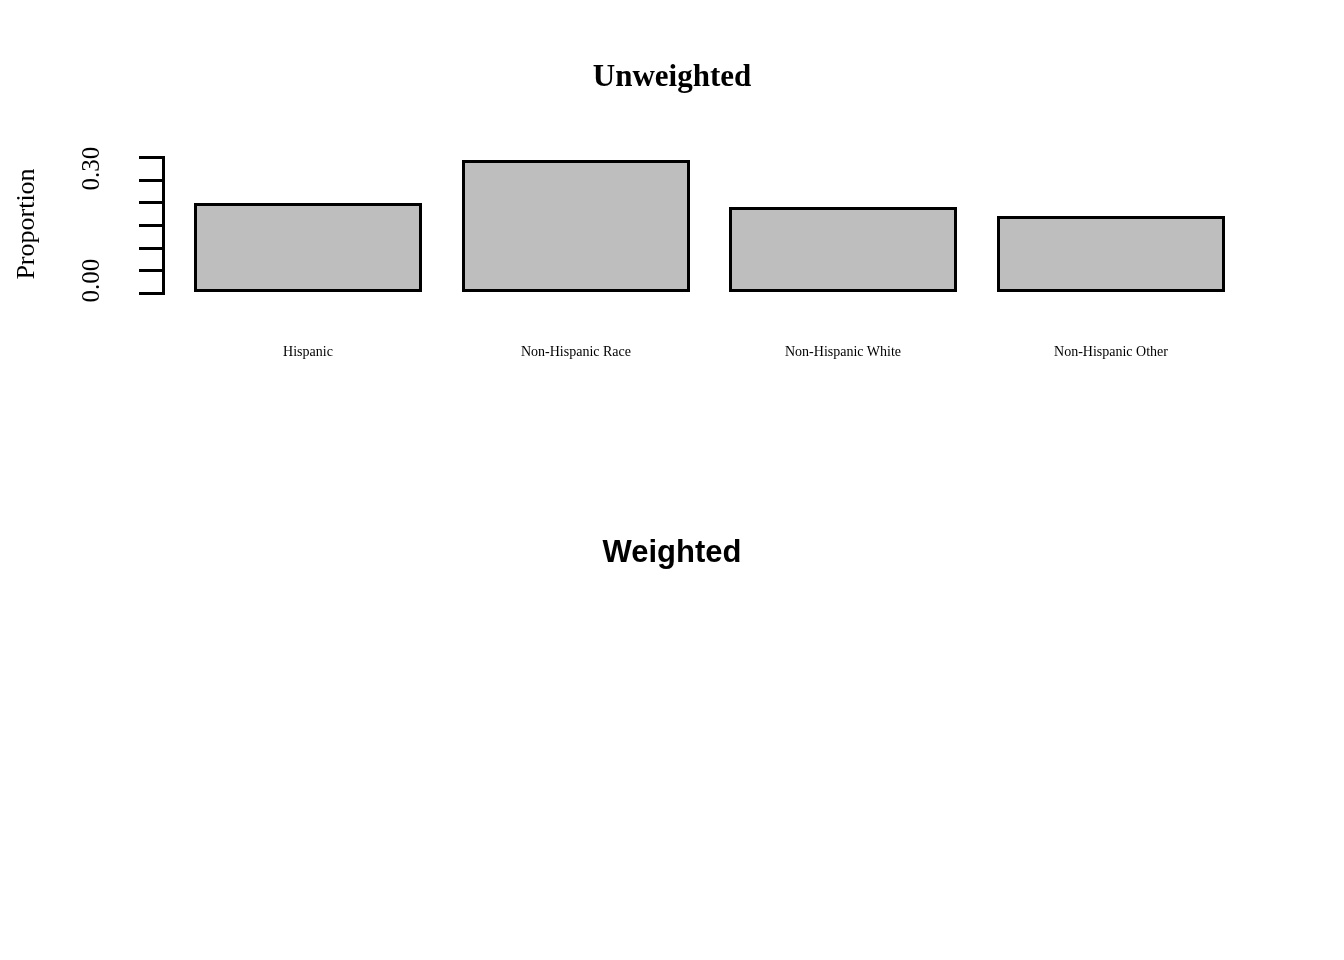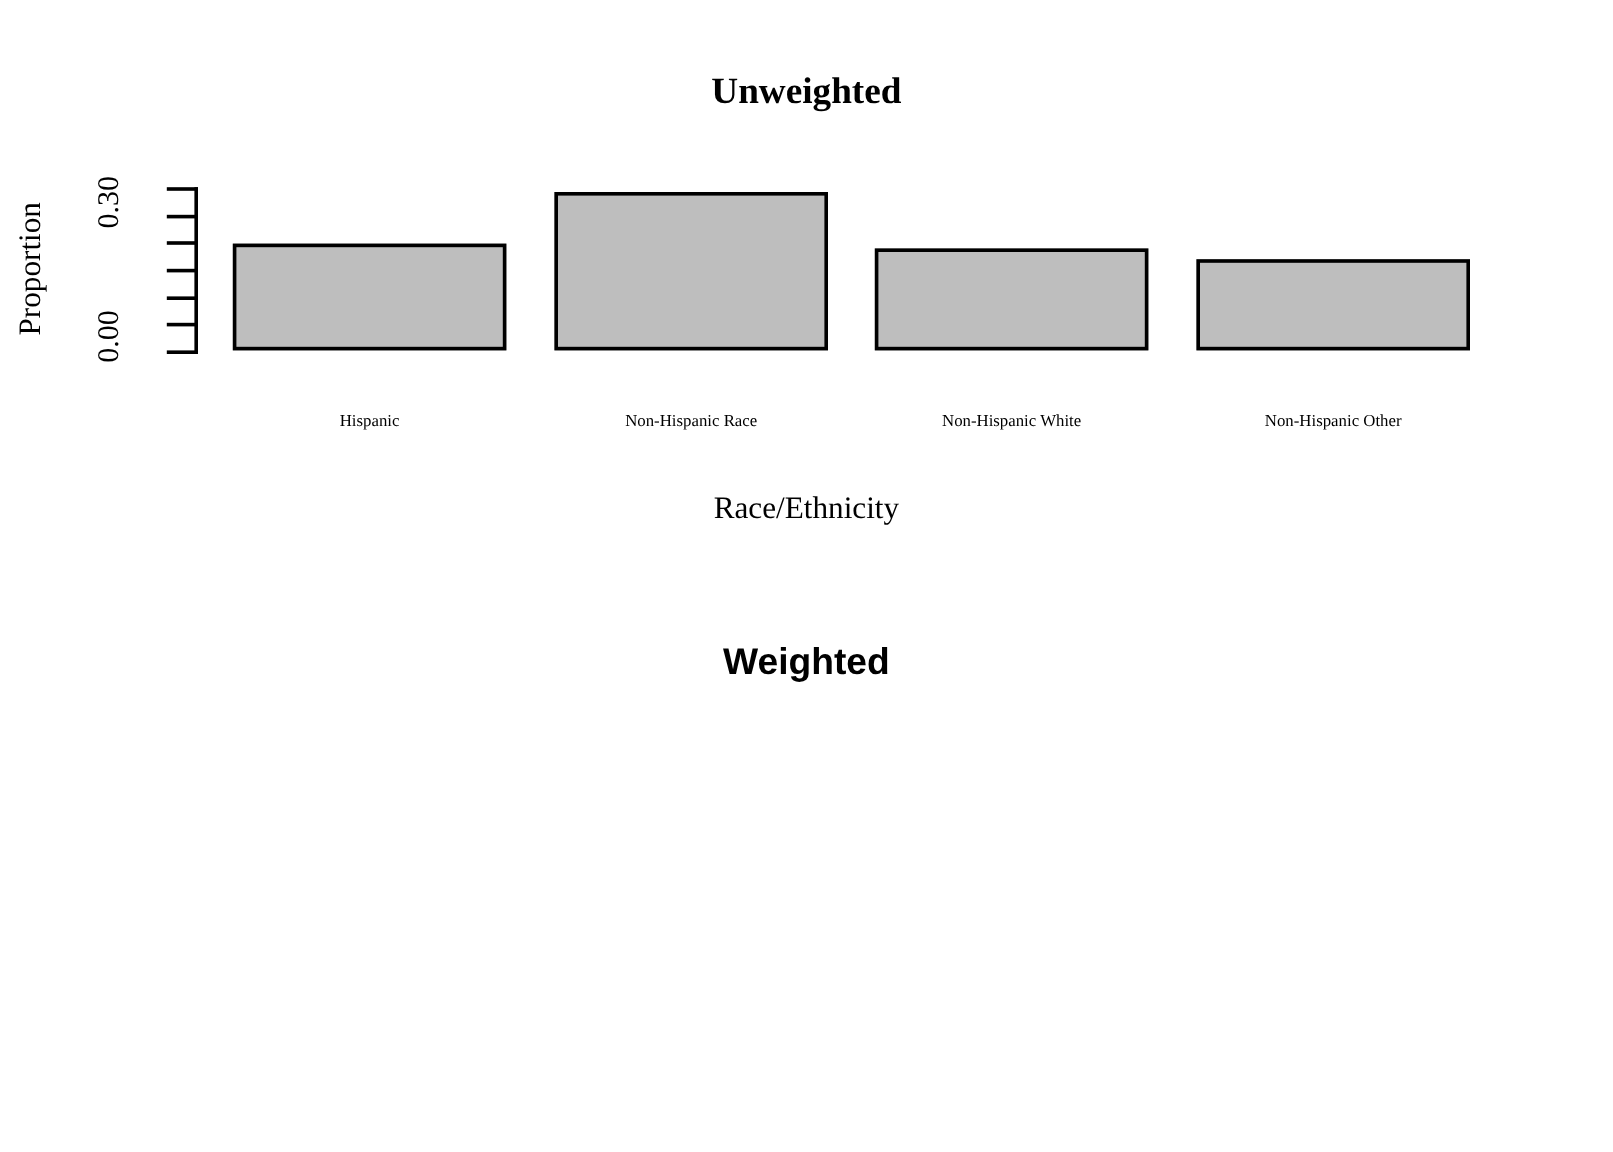--- a/index.html
+++ b/index.html
@@ -154,20 +154,19 @@
     <div class="bar" style="left:462px;  width:228px; top:156px; height:132px;"></div>
     <div class="bar" style="left:729px;  width:228px; top:203px; height:85px;"></div>
     <div class="bar" style="left:997px;  width:228px; top:212px; height:76px;"></div>
   </div>
 
   <div class="cat-label" style="left:194px; width:228px; top:337px;">Hispanic</div>
   <div class="cat-label" style="left:462px; width:228px; top:337px;">Non-Hispanic Race</div>
   <div class="cat-label" style="left:729px; width:228px; top:337px;">Non-Hispanic White</div>
   <div class="cat-label" style="left:997px; width:228px; top:337px;">Non-Hispanic Other</div>
 
-  <div class="xlab" style="top:405px;">Race/Ethnicity</div>
 </div>
 
 <div class="panel" id="panel-weighted">
 
   <div class="panel-title">Weighted</div>
 
 </div>
 
 </body></html>

